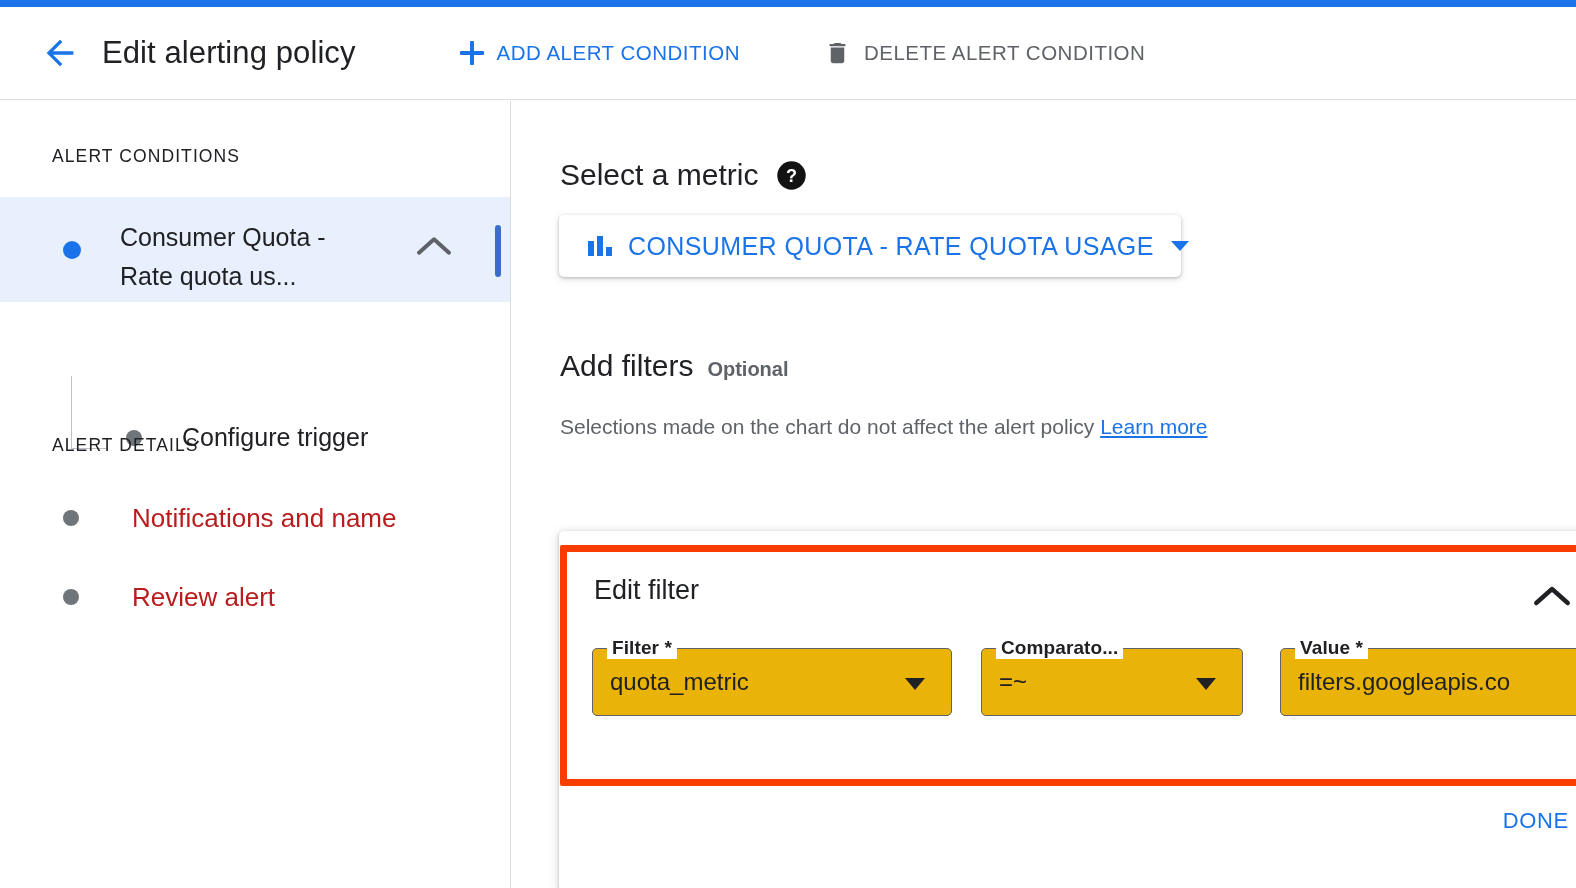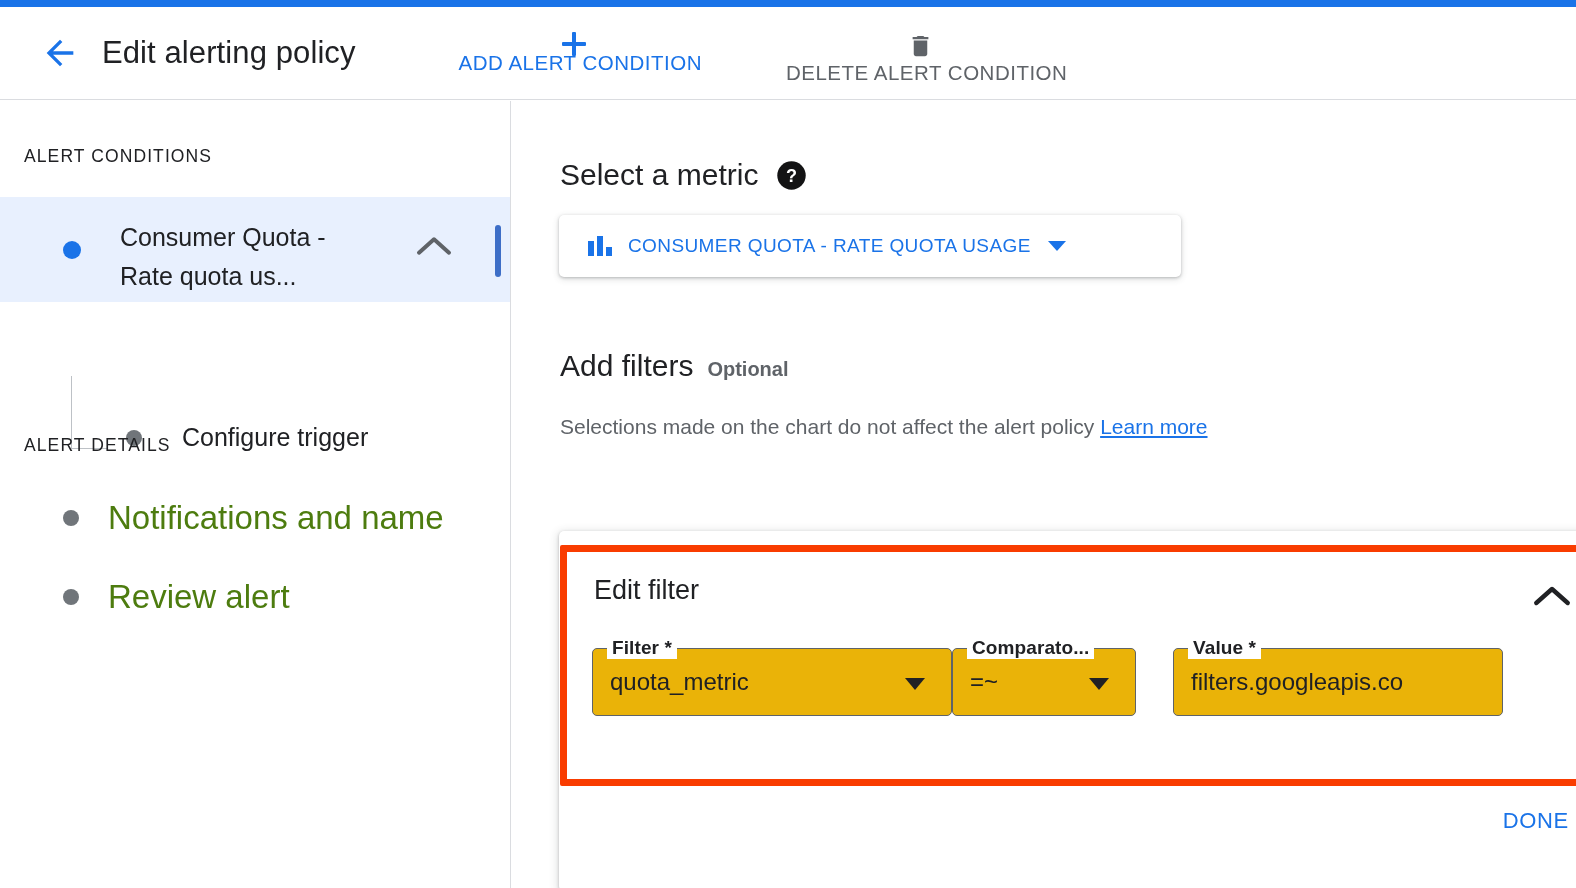--- a/index.html
+++ b/index.html
@@ -37,21 +37,21 @@
     cursor: pointer; border-radius: 50%;
   }
   .back-btn svg { display: block; }
   .page-title {
     margin-left: 18px;
     font-size: 31px; font-weight: 400; color: #202124;
     letter-spacing: 0.1px; white-space: nowrap;
   }
   .hdr-action {
     display: flex; align-items: center; cursor: pointer;
-    white-space: nowrap; height: 44px; padding: 0 6px; flex-direction: column;
+    white-space: nowrap; height: 44px; padding: 0 6px;
   }
   .hdr-action.add { margin-left: 97px; }
   .hdr-action.del { margin-left: 72px; }
   .hdr-label {
     font-size: 20.5px; font-weight: 500; letter-spacing: 0.5px;
   }
   .hdr-action.add .hdr-label { color: #1a73e8; }
   .hdr-action.del .hdr-label { color: #5f6368; }
   .plus-icon {
     display: inline-block; width: 26px; height: 26px; position: relative;
@@ -64,21 +64,21 @@
   .plus-icon::after { top: 11px; left: 1px; width: 24px; height: 4px; }
   .trash-icon { margin-right: 13px; display: flex; align-items: center; }
 
   
   .sidebar {
     position: absolute; top: 101px; left: 0; width: 511px; height: 787px;
     background: #fff; border-right: 1px solid #dadce0;
   }
   .side-section-title {
     font-size: 17.5px; font-weight: 500; color: #202124;
-    letter-spacing: 1.1px; padding-left: 24px;
+    letter-spacing: 1.1px; padding-left: 52px;
   }
   #sec-alert-conditions { padding-top: 45px; }
   #sec-alert-details { padding-top: 42px; }
 
   .nav-item {
     position: relative; display: flex; align-items: center;
     cursor: pointer; min-height: 48px;
   }
   .nav-item.selected {
     background: #e8f0fe;
@@ -120,21 +120,21 @@
     position: absolute; left: 182px; top: 8px;
     font-size: 25px; color: #202124;
   }
 
   .detail-item {
     position: relative; height: 68px; display: flex; align-items: center;
     cursor: pointer;
   }
   .detail-item .nav-dot.grey { left: 63px; top: 26px; }
   .detail-label {
-    position: absolute; left: 108px; font-size: 33px; color: #4d7c0f;
+    position: absolute; left: 132px; font-size: 26px; color: #b91c1c;
   }
 
   
   .main {
     position: absolute; top: 101px; left: 512px;
     width: 1064px; height: 787px; background: #fff; overflow: hidden;
   }
   .sec-head {
     display: flex; align-items: center;
     margin-left: 48px; margin-top: 57px;
@@ -147,21 +147,21 @@
   }
   .metric-btn {
     margin-left: 47px; margin-top: 23px;
     width: 622px; height: 62px;
     background: #fff; border-radius: 5px;
     box-shadow: 0 1px 3px rgba(60,64,67,.30), 0 2px 6px 1px rgba(60,64,67,.12);
     display: flex; align-items: center; cursor: pointer;
   }
   .bar-icon { margin-left: 28px; display: flex; align-items: flex-end; }
   .metric-btn-label {
-    margin-left: 14px; font-size: 19px; font-weight: 500;
+    margin-left: 14px; font-size: 25px; font-weight: 500;
     color: #1a73e8; letter-spacing: 0.4px; white-space: nowrap;
   }
   .caret-down {
     margin-left: 17px;
     width: 0; height: 0;
     border-left: 9px solid transparent; border-right: 9px solid transparent;
     border-top: 10px solid #1a73e8;
   }
 
   .filters-head {
@@ -195,21 +195,21 @@
   .fields-row {
     position: absolute; left: 33px; top: 117px;
     display: flex; align-items: flex-start;
   }
   .field {
     position: relative; height: 68px;
     border: 1px solid #5f6368; border-radius: 5px;
     display: flex; align-items: center; cursor: pointer; background: #eab308;
   }
   .field.filter { width: 360px; }
-  .field.comparator { width: 184px; }
+  .field.comparator { width: 262px; margin-left: 29px; }
   .field.value { width: 330px; margin-left: 37px; cursor: text; }
   .field-legend {
     position: absolute; top: -12px; left: 14px;
     background: #fff; padding: 0 5px;
     font-size: 19px; font-weight: 700; color: #202124;
     white-space: nowrap; letter-spacing: 0.1px;
   }
   .field-value {
     margin-left: 17px; font-size: 24px; color: #202124; white-space: nowrap;
     overflow: hidden;

